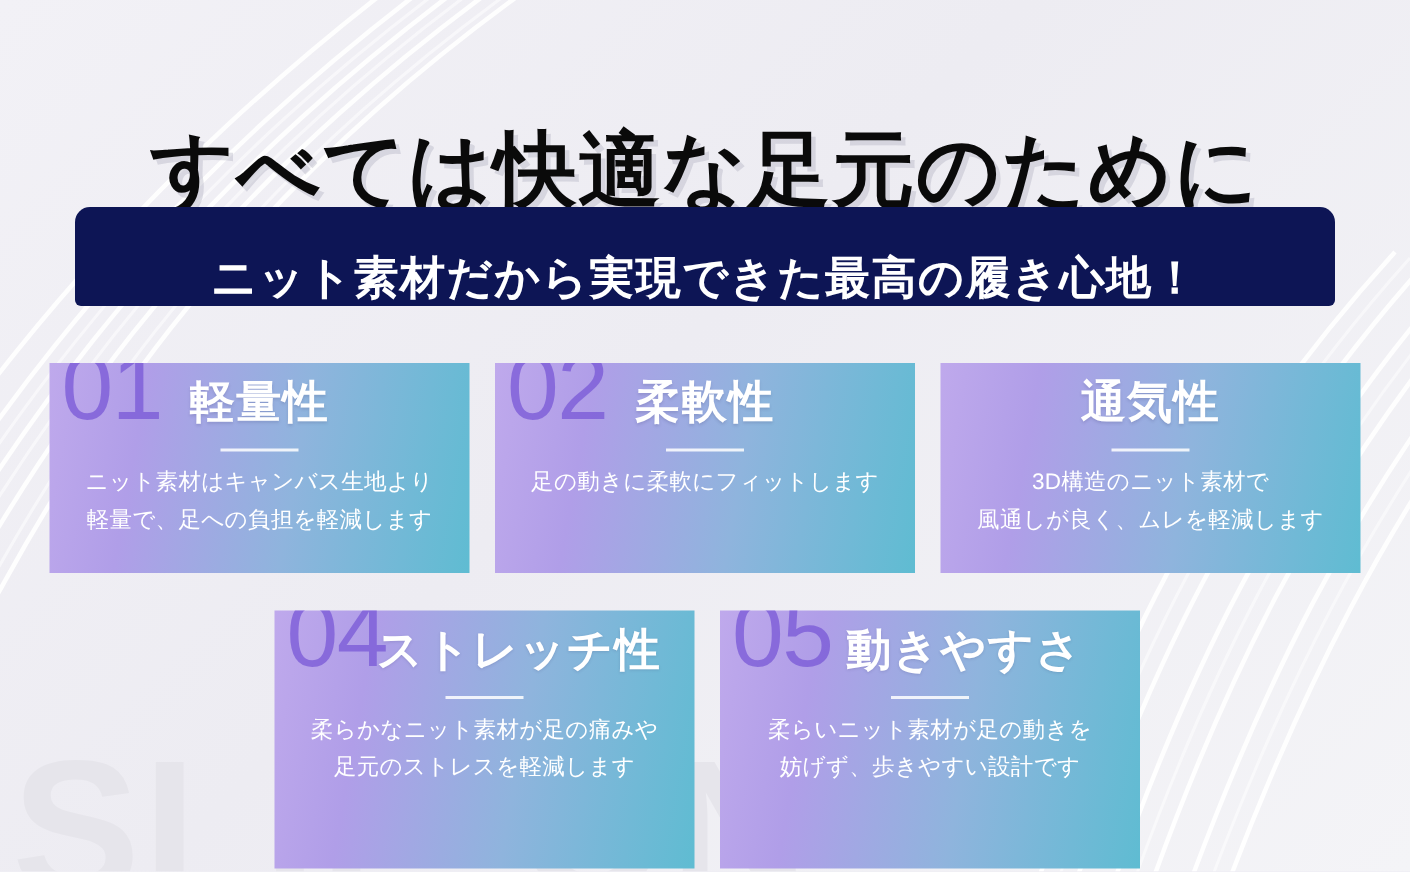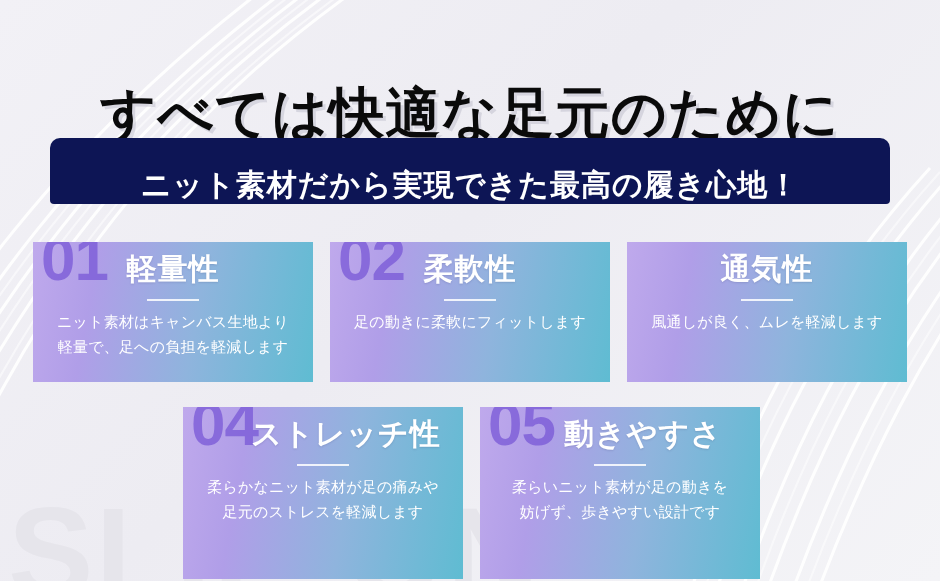--- a/index.html
+++ b/index.html
@@ -90,21 +90,21 @@
     background: linear-gradient(100deg, #bfa9ec 0%, #b09ee8 22%, #8fb4dd 58%, #5fbcd2 100%);
     overflow: hidden;
   }
   .card.row2 { height: 172px; }
 
   .card-num {
     position: absolute;
     left: 8px;
     top: -14px;
     font-size: 62px;
-    font-weight: 700;
+    font-weight: 400;
     color: rgba(118, 84, 214, .72);
     line-height: 1;
     letter-spacing: -1px;
     user-select: none;
   }
 
   .card-title {
     position: absolute;
     left: 0;
     top: 8px;
@@ -208,20 +208,21 @@
     <div class="card-divider"></div>
     <div class="card-desc">
       <span>足の動きに柔軟にフィットします</span>
     </div>
   </div>
 
   <div class="card" id="card-03">
     <div class="card-title">通気性</div>
     <div class="card-divider"></div>
     <div class="card-desc">
+      <span>3D構造のニット素材で</span>
       <span>風通しが良く、ムレを軽減します</span>
     </div>
   </div>
 
   <div class="card row2" id="card-04">
     <span class="card-num">04</span>
     <div class="card-title shift">ストレッチ性</div>
     <div class="card-divider"></div>
     <div class="card-desc">
       <span>柔らかなニット素材が足の痛みや</span>

